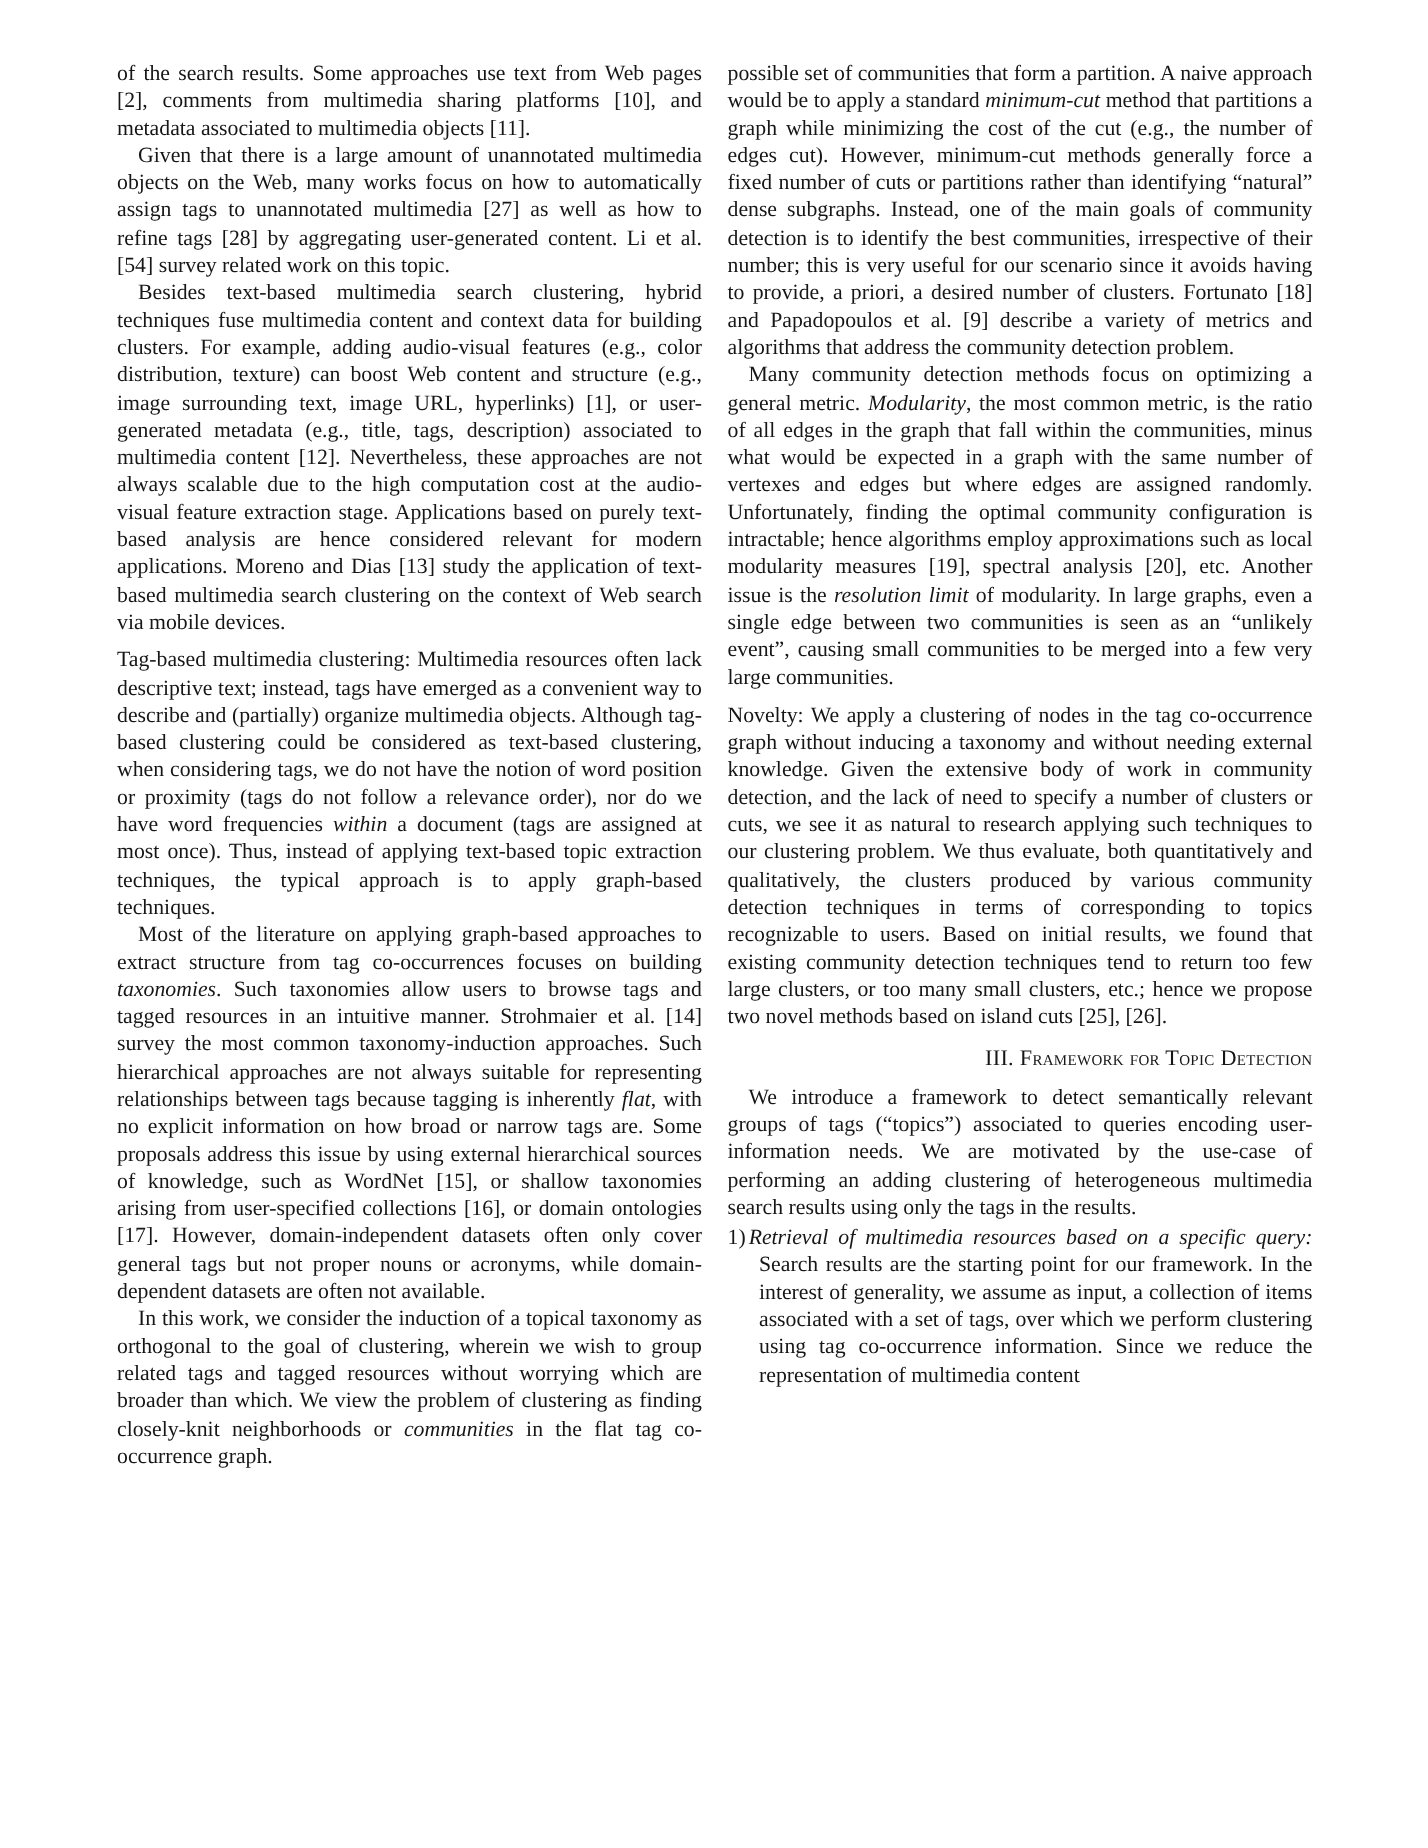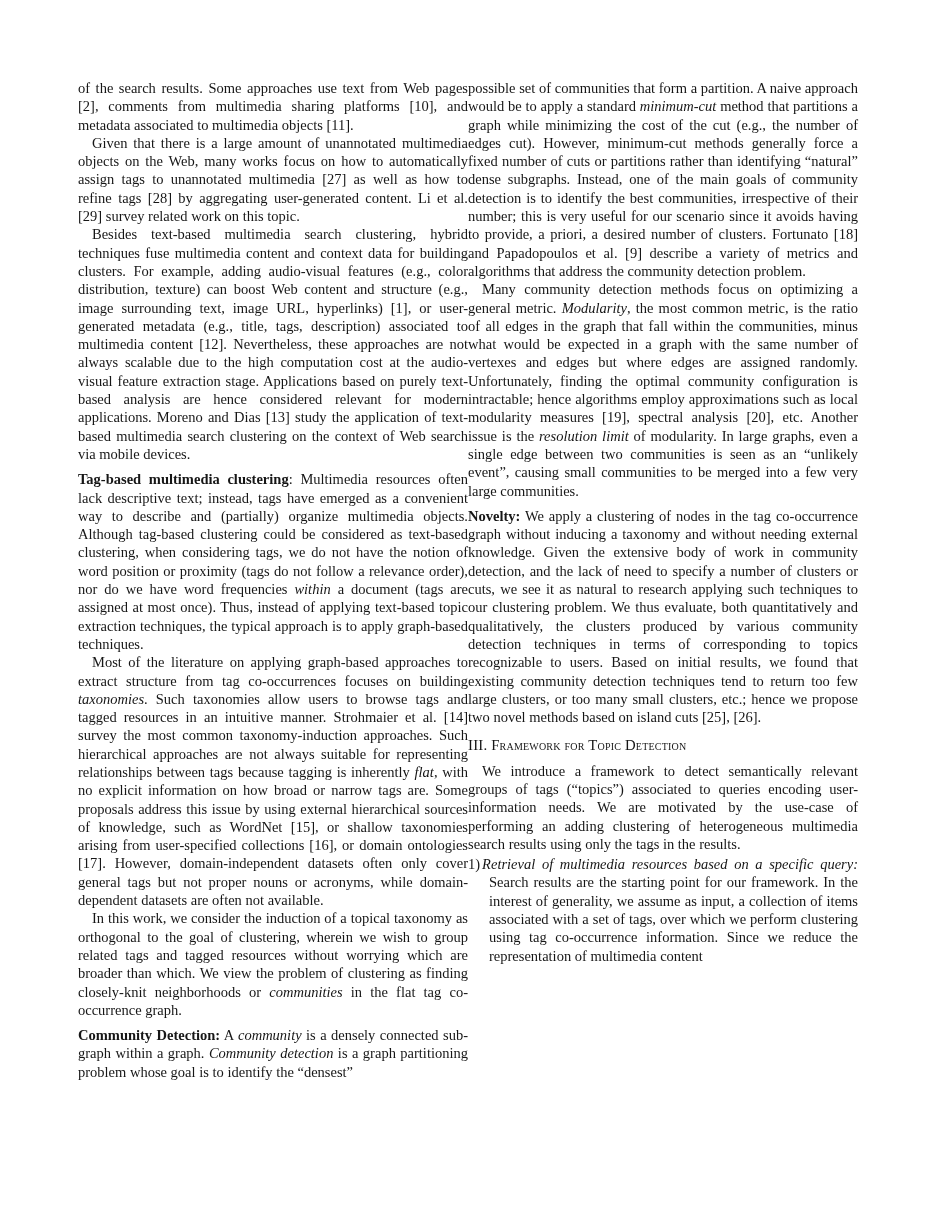--- a/index.html
+++ b/index.html
@@ -11,21 +11,22 @@
     position: relative;
     width: 952px;
     height: 1232px;
     background: #ffffff;
     overflow: hidden;
     font-family: "Liberation Serif", "DejaVu Serif", serif;
     color: #161616;
   }
   .content {
     display: flex;
-    padding: 79px 77px 0 78px;
+    gap: 17px;
+    padding: 40px 77px 0 78px;
     box-sizing: border-box;
   }
   .col {
     width: 390px;
     font-size: 14.5px;
     line-height: 18.3px;
   }
   p.para {
     margin: 0;
     text-align: justify;
@@ -33,43 +34,42 @@
   p.indent { text-indent: 14px; }
   p.lead { margin-top: 7px; }
   p.list {
     padding-left: 21px;
     text-indent: -21px;
     margin-top: 2px;
   }
   .list-num { padding-right: 2px; }
   h3.heading {
     margin: 10px 0 7px 0;
-    text-align: left;
+    text-align: right;
     font-variant: small-caps;
     font-weight: normal;
     font-size: 14.8px;
     letter-spacing: 0.2px;
     line-height: 18.3px;
   }
-  .b { font-weight: bold; }
+  .b { font-weight: normal; }
   .i { font-style: italic; }
 </style>
 </head>
 <body>
 
 <div class="page">
   <div class="content">
     <div class="col">
         <p class="para"><span>of the search results. Some approaches use text from Web pages [2], comments from multimedia sharing platforms [10], and metadata associated to multimedia objects [11].</span></p>
-        <p class="para indent"><span>Given that there is a large amount of unannotated multimedia objects on the Web, many works focus on how to automatically assign tags to unannotated multimedia [27] as well as how to refine tags [28] by aggregating user-generated content. Li et al. [29] survey related work on this topic.</span></p>
+        <p class="para indent"><span>Given that there is a large amount of unannotated multimedia objects on the Web, many works focus on how to automatically assign tags to unannotated multimedia [27] as well as how to refine tags [28] by aggregating user-generated content. Li et al. [54] survey related work on this topic.</span></p>
         <p class="para indent"><span>Besides text-based multimedia search clustering, hybrid techniques fuse multimedia content and context data for building clusters. For example, adding audio-visual features (e.g., color distribution, texture) can boost Web content and structure (e.g., image surrounding text, image URL, hyperlinks) [1], or user-generated metadata (e.g., title, tags, description) associated to multimedia content [12]. Nevertheless, these approaches are not always scalable due to the high computation cost at the audio-visual feature extraction stage. Applications based on purely text-based analysis are hence considered relevant for modern applications. Moreno and Dias [13] study the application of text-based multimedia search clustering on the context of Web search via mobile devices.</span></p>
         <p class="para lead"><span class="b">Tag-based multimedia clustering</span><span>: Multimedia resources often lack descriptive text; instead, tags have emerged as a convenient way to describe and (partially) organize multimedia objects. Although tag-based clustering could be considered as text-based clustering, when considering tags, we do not have the notion of word position or proximity (tags do not follow a relevance order), nor do we have word frequencies </span><span class="i">within</span><span> a document (tags are assigned at most once). Thus, instead of applying text-based topic extraction techniques, the typical approach is to apply graph-based techniques.</span></p>
         <p class="para indent"><span>Most of the literature on applying graph-based approaches to extract structure from tag co-occurrences focuses on building </span><span class="i">taxonomies</span><span>. Such taxonomies allow users to browse tags and tagged resources in an intuitive manner. Strohmaier et al. [14] survey the most common taxonomy-induction approaches. Such hierarchical approaches are not always suitable for representing relationships between tags because tagging is inherently </span><span class="i">flat</span><span>, with no explicit information on how broad or narrow tags are. Some proposals address this issue by using external hierarchical sources of knowledge, such as WordNet [15], or shallow taxonomies arising from user-specified collections [16], or domain ontologies [17]. However, domain-independent datasets often only cover general tags but not proper nouns or acronyms, while domain-dependent datasets are often not available.</span></p>
         <p class="para indent"><span>In this work, we consider the induction of a topical taxonomy as orthogonal to the goal of clustering, wherein we wish to group related tags and tagged resources without worrying which are broader than which. We view the problem of clustering as finding closely-knit neighborhoods or </span><span class="i">communities</span><span> in the flat tag co-occurrence graph.</span></p>
-        <p class="para lead"><span class="b">Community Detection:</span><span> A </span><span class="i">community</span><span> is a densely connected sub-graph within a graph. </span><span class="i">Community detection</span><span> is a graph partitioning problem whose goal is to identify the “densest”</span></p>
       </div>
     <div class="col">
         <p class="para"><span>possible set of communities that form a partition. A naive approach would be to apply a standard </span><span class="i">minimum-cut</span><span> method that partitions a graph while minimizing the cost of the cut (e.g., the number of edges cut). However, minimum-cut methods generally force a fixed number of cuts or partitions rather than identifying “natural” dense subgraphs. Instead, one of the main goals of community detection is to identify the best communities, irrespective of their number; this is very useful for our scenario since it avoids having to provide, a priori, a desired number of clusters. Fortunato [18] and Papadopoulos et al. [9] describe a variety of metrics and algorithms that address the community detection problem.</span></p>
         <p class="para indent"><span>Many community detection methods focus on optimizing a general metric. </span><span class="i">Modularity</span><span>, the most common metric, is the ratio of all edges in the graph that fall within the communities, minus what would be expected in a graph with the same number of vertexes and edges but where edges are assigned randomly. Unfortunately, finding the optimal community configuration is intractable; hence algorithms employ approximations such as local modularity measures [19], spectral analysis [20], etc. Another issue is the </span><span class="i">resolution limit</span><span> of modularity. In large graphs, even a single edge between two communities is seen as an “unlikely event”, causing small communities to be merged into a few very large communities.</span></p>
         <p class="para lead"><span class="b">Novelty:</span><span> We apply a clustering of nodes in the tag co-occurrence graph without inducing a taxonomy and without needing external knowledge. Given the extensive body of work in community detection, and the lack of need to specify a number of clusters or cuts, we see it as natural to research applying such techniques to our clustering problem. We thus evaluate, both quantitatively and qualitatively, the clusters produced by various community detection techniques in terms of corresponding to topics recognizable to users. Based on initial results, we found that existing community detection techniques tend to return too few large clusters, or too many small clusters, etc.; hence we propose two novel methods based on island cuts [25], [26].</span></p>
         <h3 class="heading">III. Framework for Topic Detection</h3>
         <p class="para indent"><span>We introduce a framework to detect semantically relevant groups of tags (“topics”) associated to queries encoding user-information needs. We are motivated by the use-case of performing an adding clustering of heterogeneous multimedia search results using only the tags in the results.</span></p>
         <p class="para list"><span class="list-num">1)</span><span class="i">Retrieval of multimedia resources based on a specific query:</span><span> Search results are the starting point for our framework. In the interest of generality, we assume as input, a collection of items associated with a set of tags, over which we perform clustering using tag co-occurrence information. Since we reduce the representation of multimedia content</span></p>
       </div>
   </div>

